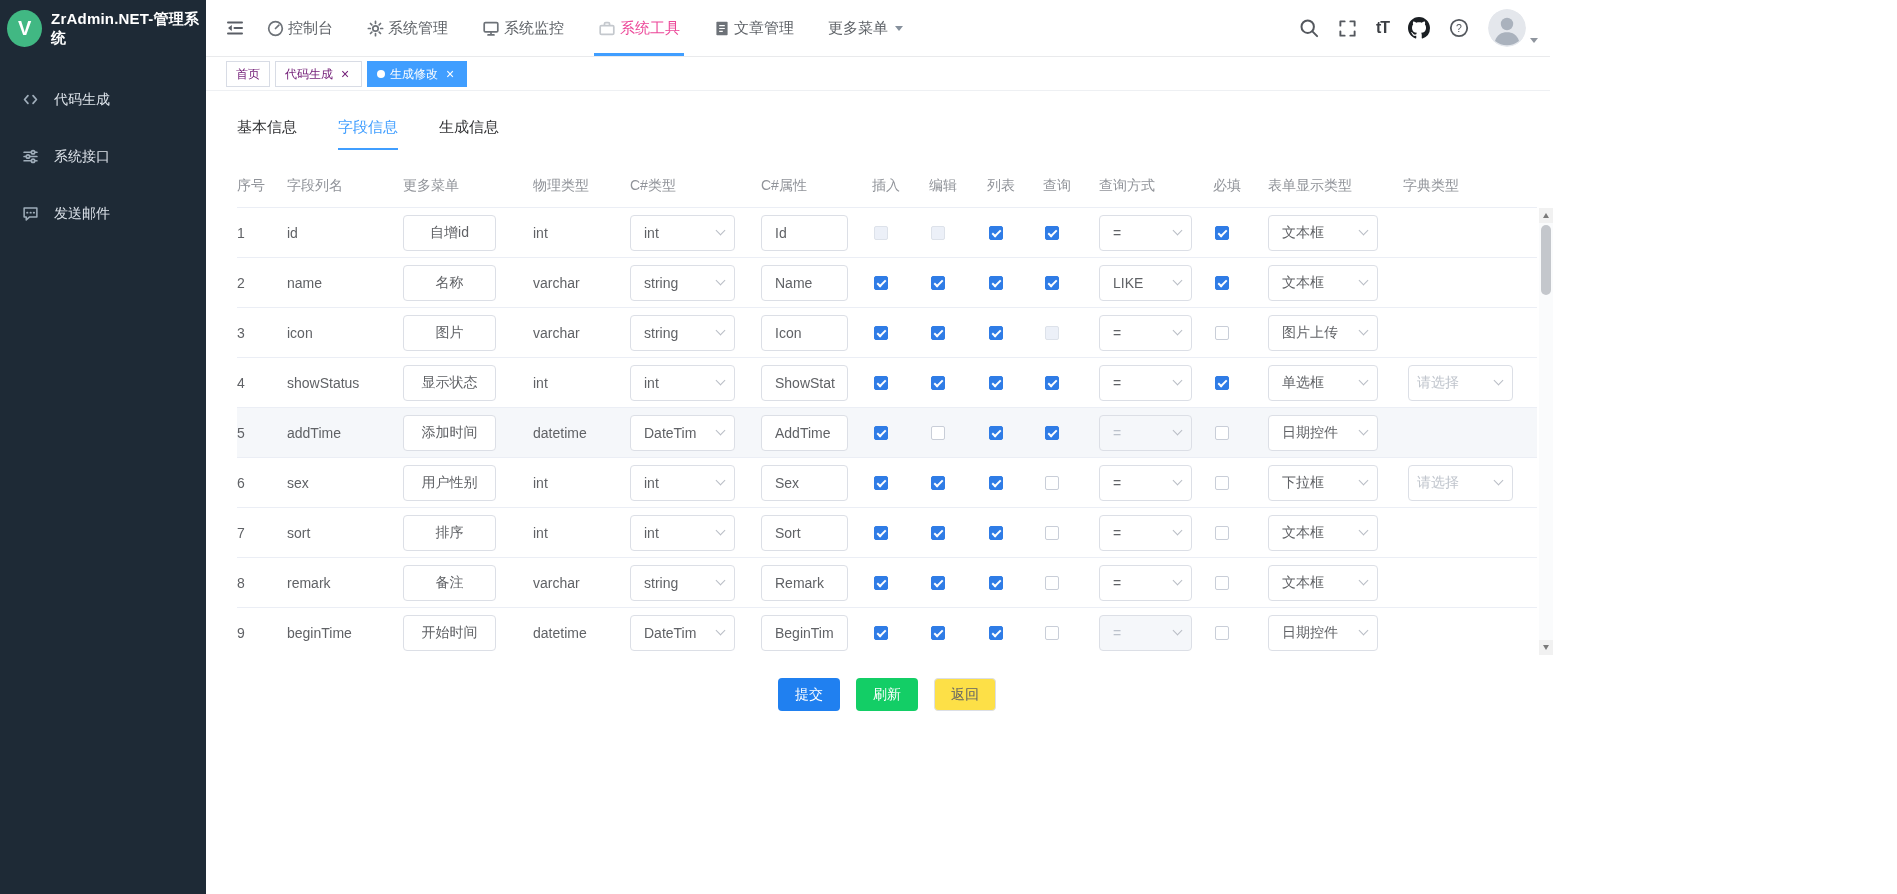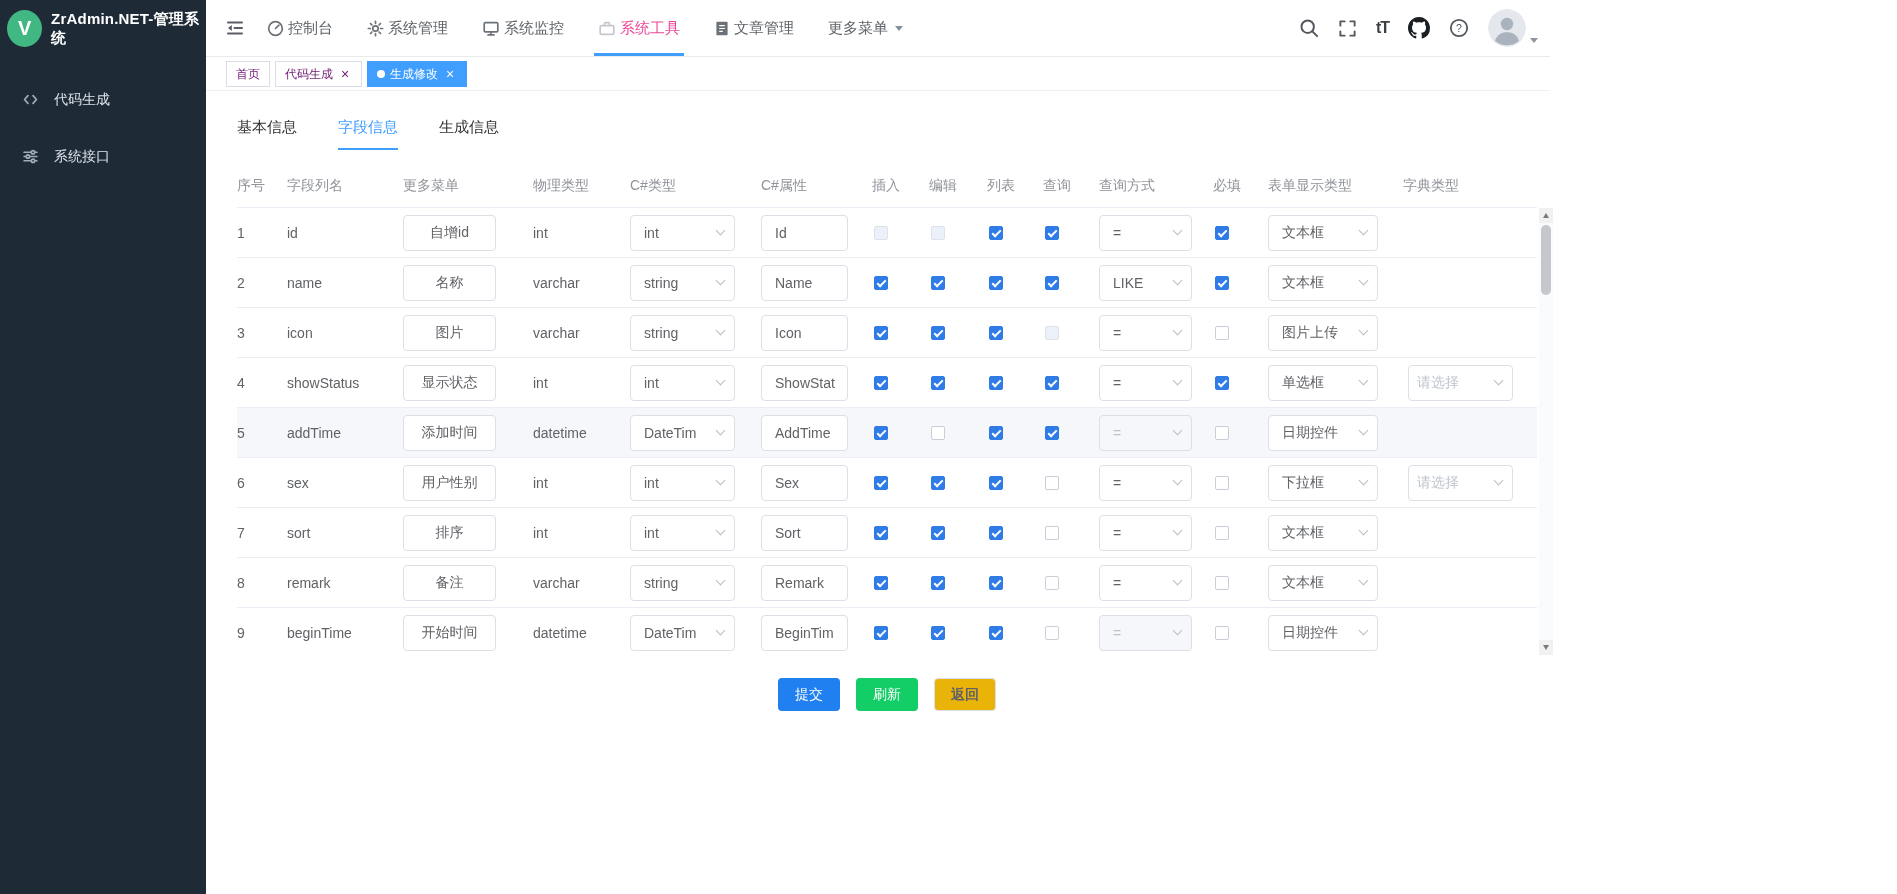--- a/index.html
+++ b/index.html
@@ -77,21 +77,21 @@
   .sb-up { top:0; } .sb-down { bottom:0; }
   .tri-up { width:0; height:0; border-left:3.5px solid transparent; border-right:3.5px solid transparent; border-bottom:5px solid #7a7a7a; }
   .tri-dn { width:0; height:0; border-left:3.5px solid transparent; border-right:3.5px solid transparent; border-top:5px solid #7a7a7a; }
   .sb-thumb { position:absolute; left:2px; top:17px; width:10px; height:70px; background:#c4c7cc; border-radius:5px; cursor:grab; }
 
   
   .footer-btns { width:1300px; display:flex; justify-content:center; gap:16px; margin-top:23px; }
   .btn { height:33px; padding:0 16px; font-size:14px; border-radius:4px; border:1px solid transparent; cursor:pointer; font-family:inherit; }
   .btn-primary { background:var(--submit-blue,#2080f0); color:#fff; }
   .btn-success { background:var(--refresh-green,#13ce66); color:#fff; }
-  .btn-plain { background:#eab308; border-color:#dcdfe6; color:#606266;font-weight:bold; }
+  .btn-plain { background:#fde047; border-color:#dcdfe6; color:#606266; }
 </style>
 </head>
 <body>
 
 <div class="app">
 
   <aside class="sidebar">
     <div class="logo-row">
       <div class="logo-circle">V</div>
       <div class="logo-title">ZrAdmin.NET-管理系统</div>
@@ -108,20 +108,29 @@
       <div class="menu-item">
         <span class="micon">
           <svg width="17" height="17" viewBox="0 0 20 20" fill="none" stroke="currentColor" stroke-width="2" stroke-linecap="round">
               <path d="M2.5 5h15M2.5 10h15M2.5 15h15"></path>
               <circle cx="13" cy="5" r="2" fill="var(--sidebar-bg,#1e2a36)"></circle>
               <circle cx="7" cy="10" r="2" fill="var(--sidebar-bg,#1e2a36)"></circle>
               <circle cx="13" cy="15" r="2" fill="var(--sidebar-bg,#1e2a36)"></circle>
             </svg>
         </span>
         <span>系统接口</span>
+      </div>
+      <div class="menu-item">
+        <span class="micon">
+          <svg width="17" height="17" viewBox="0 0 20 20" fill="none" stroke="currentColor" stroke-width="1.8">
+              <path d="M2.5 3.5h15v10.5H9l-4 3.5v-3.5H2.5z" stroke-linejoin="round"></path>
+              <path d="M6 9h.4M10 9h.4M13.8 9h.4" stroke-width="2.2" stroke-linecap="round"></path>
+            </svg>
+        </span>
+        <span>发送邮件</span>
       </div>
     </nav>
   </aside>
 
   <header class="navbar">
     <span class="hamburger">
       <svg width="20" height="20" viewBox="0 0 20 20">
           <g stroke="#5a5e66" stroke-width="2" stroke-linecap="round">
             <path d="M3 4.5h14M9.5 10h7.5M3 15.5h14"></path>
           </g>

